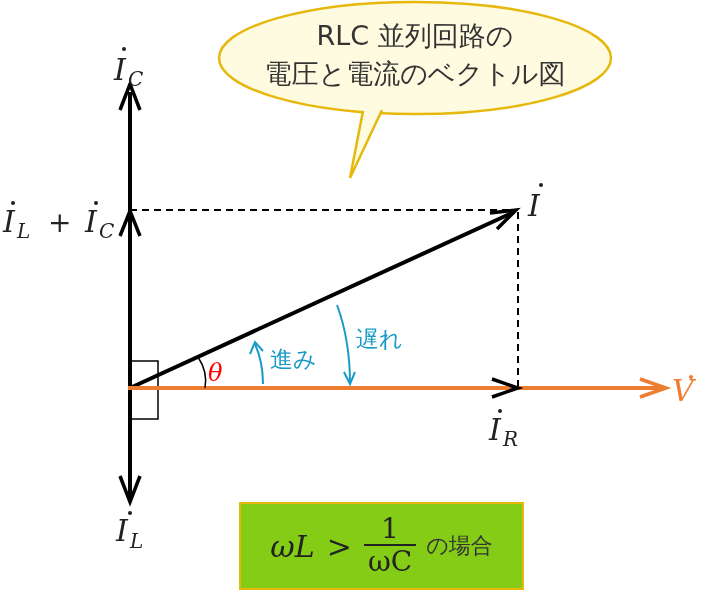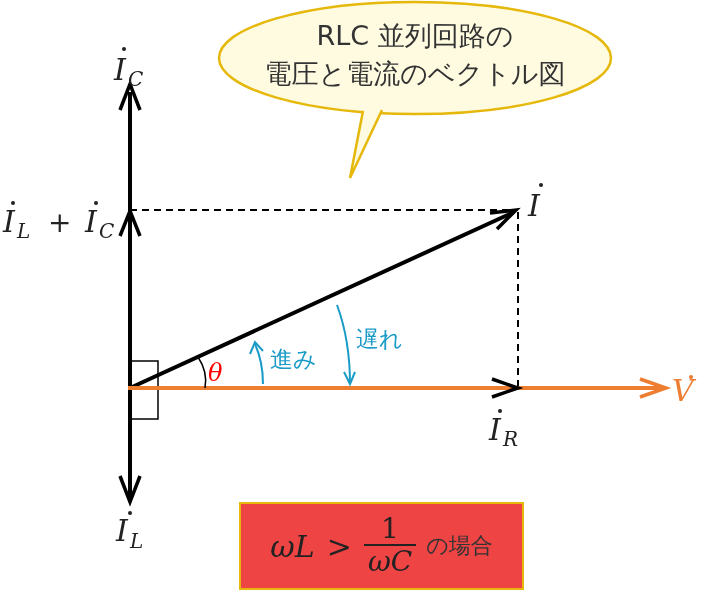--- a/index.html
+++ b/index.html
@@ -4,29 +4,29 @@
   <style>
     html, body { margin: 0; padding: 0; background: #ffffff; }
     body { width: 706px; height: 594px; position: relative; overflow: hidden; }
     svg { position: absolute; left: 0; top: 0; }
     .math { font-family: "DejaVu Serif", "Liberation Serif", serif; font-style: italic; fill: #222222; }
     .sub { font-family: "DejaVu Serif", "Liberation Serif", serif; font-style: italic; }
     .jp { font-family: "DejaVu Sans", "Liberation Sans", sans-serif; }
     .title-text { font-family: "DejaVu Sans", "Liberation Sans", sans-serif; font-size: 27px; fill: #333333; }
     .cond-box {
       position: absolute; left: 239px; top: 502px; width: 285px; height: 88px;
-      background: #ef4444; border: 2px solid #e5b80b; box-sizing: border-box;
+      background: #84cc16; border: 2px solid #e5b80b; box-sizing: border-box;
       display: flex; align-items: center; justify-content: center;
       font-family: "DejaVu Serif", "Liberation Serif", serif; color: #222;
     }
     .cond-box .lhs { font-style: italic; font-size: 30px; }
     .cond-box .gt { font-size: 30px; margin: 0 12px; }
     .cond-box .frac { display: inline-flex; flex-direction: column; align-items: center; margin-right: 10px; }
     .cond-box .num { font-size: 28px; line-height: 30px; padding: 0 4px; }
-    .cond-box .den { font-size: 28px; font-style: italic; line-height: 32px; border-top: 2px solid #222; padding: 0 4px; }
+    .cond-box .den { font-size: 28px; line-height: 32px; border-top: 2px solid #222; padding: 0 4px; }
     .cond-box .jp-tail { font-family: "DejaVu Sans", "Liberation Sans", sans-serif; font-size: 22px; color: #333; }
   </style>
 </head>
 <body>
 
 <svg width="706" height="594" viewBox="0 0 706 594">
 
   <g>
     <ellipse cx="415" cy="58" rx="196" ry="56" fill="#fffbe0" stroke="#e5b80b" stroke-width="2.5"></ellipse>
 

